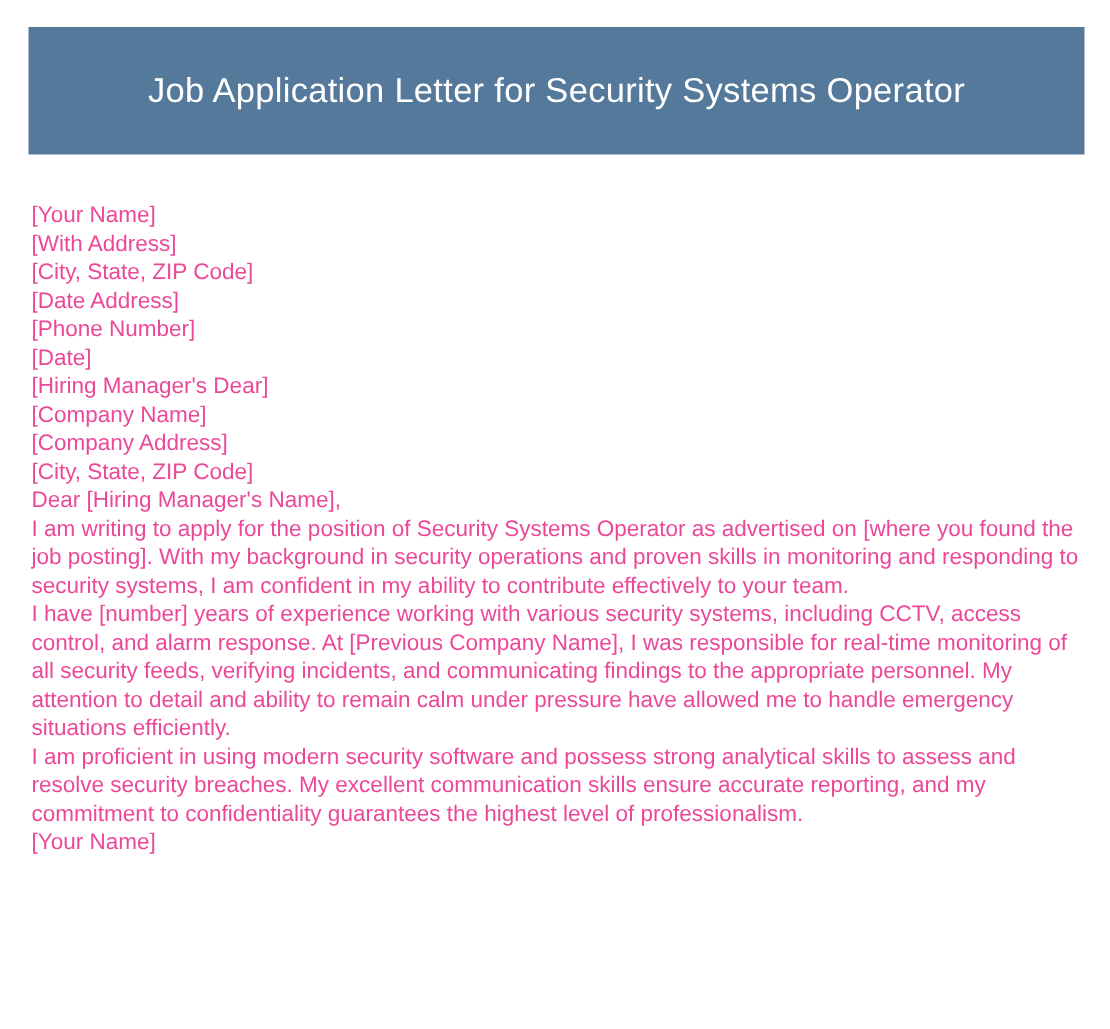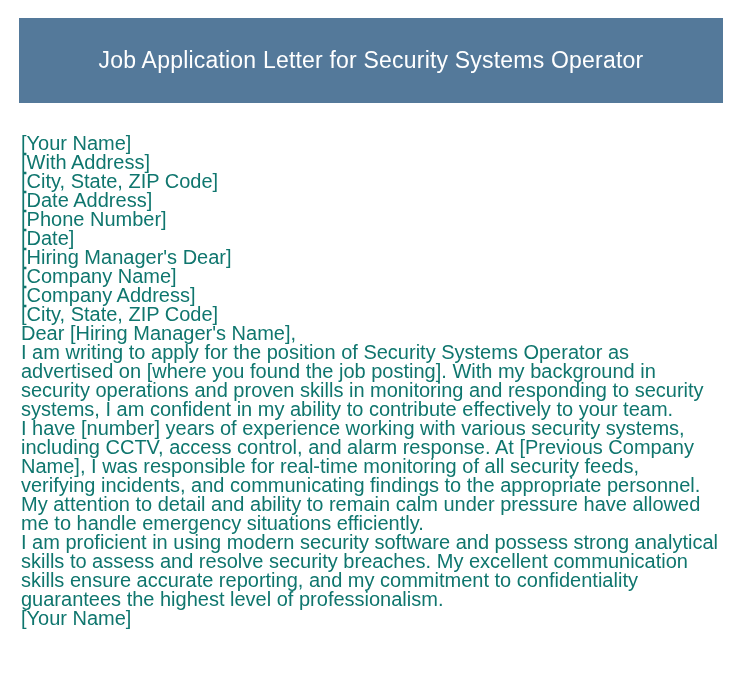--- a/index.html
+++ b/index.html
@@ -39,22 +39,22 @@
     line-height: 1.2;
     text-align: center;
     font-family: "Liberation Sans", sans-serif;
     white-space: nowrap;
   }
   .letter-body {
     position: absolute;
     left: 21px;
     top: 134px;
     width: 698px;
-    color: #0f766e;
-    font-size: 20px;
+    color: #ec4899;
+    font-size: 15px;
     line-height: 19px;
     font-family: "Liberation Sans", sans-serif;
     text-align: left;
   }
   .letter-line {
     display: block;
     margin: 0;
     padding: 0;
     white-space: pre-wrap;
     word-wrap: break-word;

